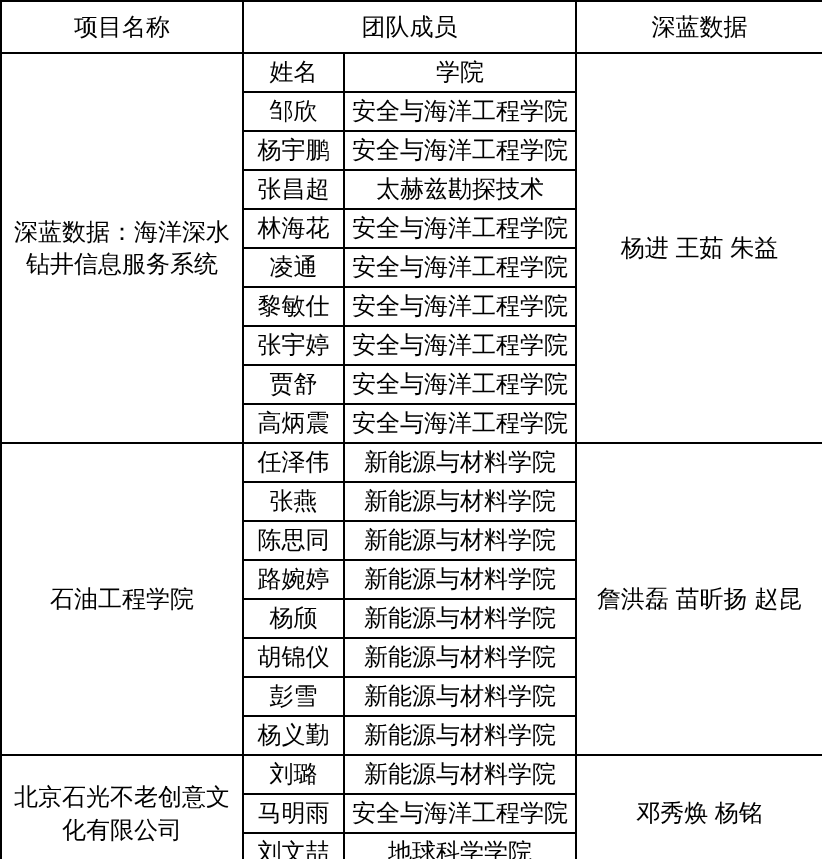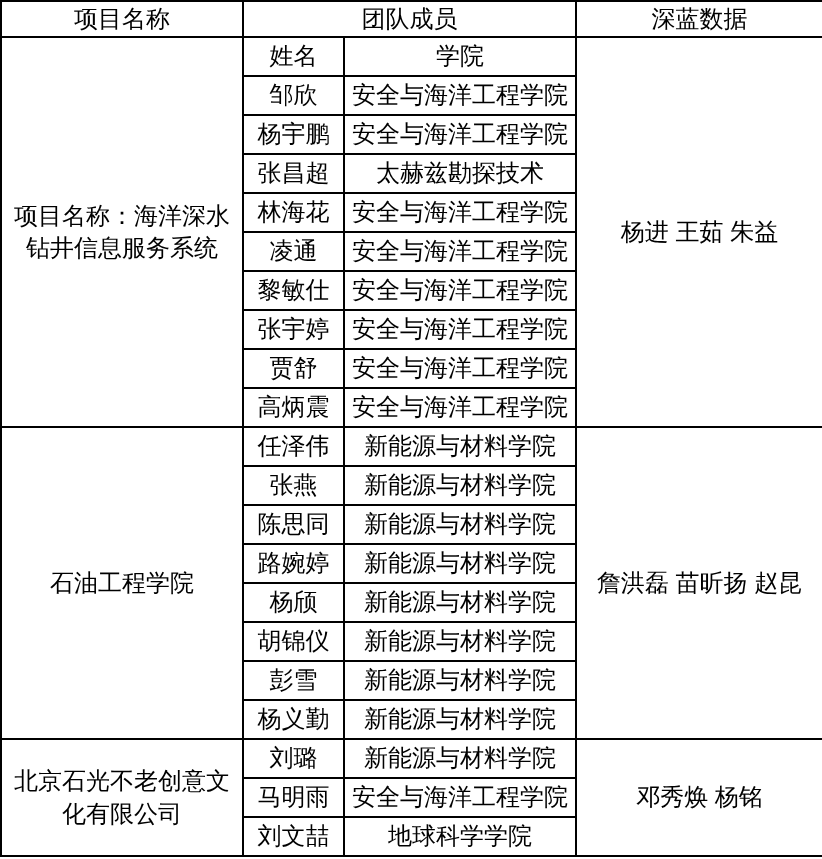--- a/index.html
+++ b/index.html
@@ -21,21 +21,21 @@
     border: 2px solid #000000;
     text-align: center;
     vertical-align: middle;
     color: #000000;
     font-size: 24px;
     font-weight: normal;
     line-height: 1.35;
     padding: 0 4px;
     overflow: hidden;
   }
-  thead tr { height: 36px; }
+  thead tr { height: 52px; }
   tbody tr { height: 39px; }
   .col-project { width: 242px; }
   .col-name    { width: 101px; }
   .col-college { width: 232px; }
   .col-advisor { width: 247px; }
 </style>
 </head>
 <body>
 
 <table class="roster">
@@ -47,21 +47,21 @@
   </colgroup>
   <thead>
     <tr>
       <th>项目名称</th>
       <th colspan="2">团队成员</th>
       <th>深蓝数据</th>
     </tr>
   </thead>
   <tbody id="table-body">
       <tr>
-        <td rowspan="10">项目名称：海洋深水钻井信息服务系统</td>
+        <td rowspan="10">深蓝数据：海洋深水钻井信息服务系统</td>
         <td>姓名</td>
         <td>学院</td>
         <td rowspan="10">杨进 王茹 朱益</td>
       </tr>
       <tr>
         <td>邹欣</td>
         <td>安全与海洋工程学院</td>
       </tr>
       <tr>
         <td>杨宇鹏</td>

